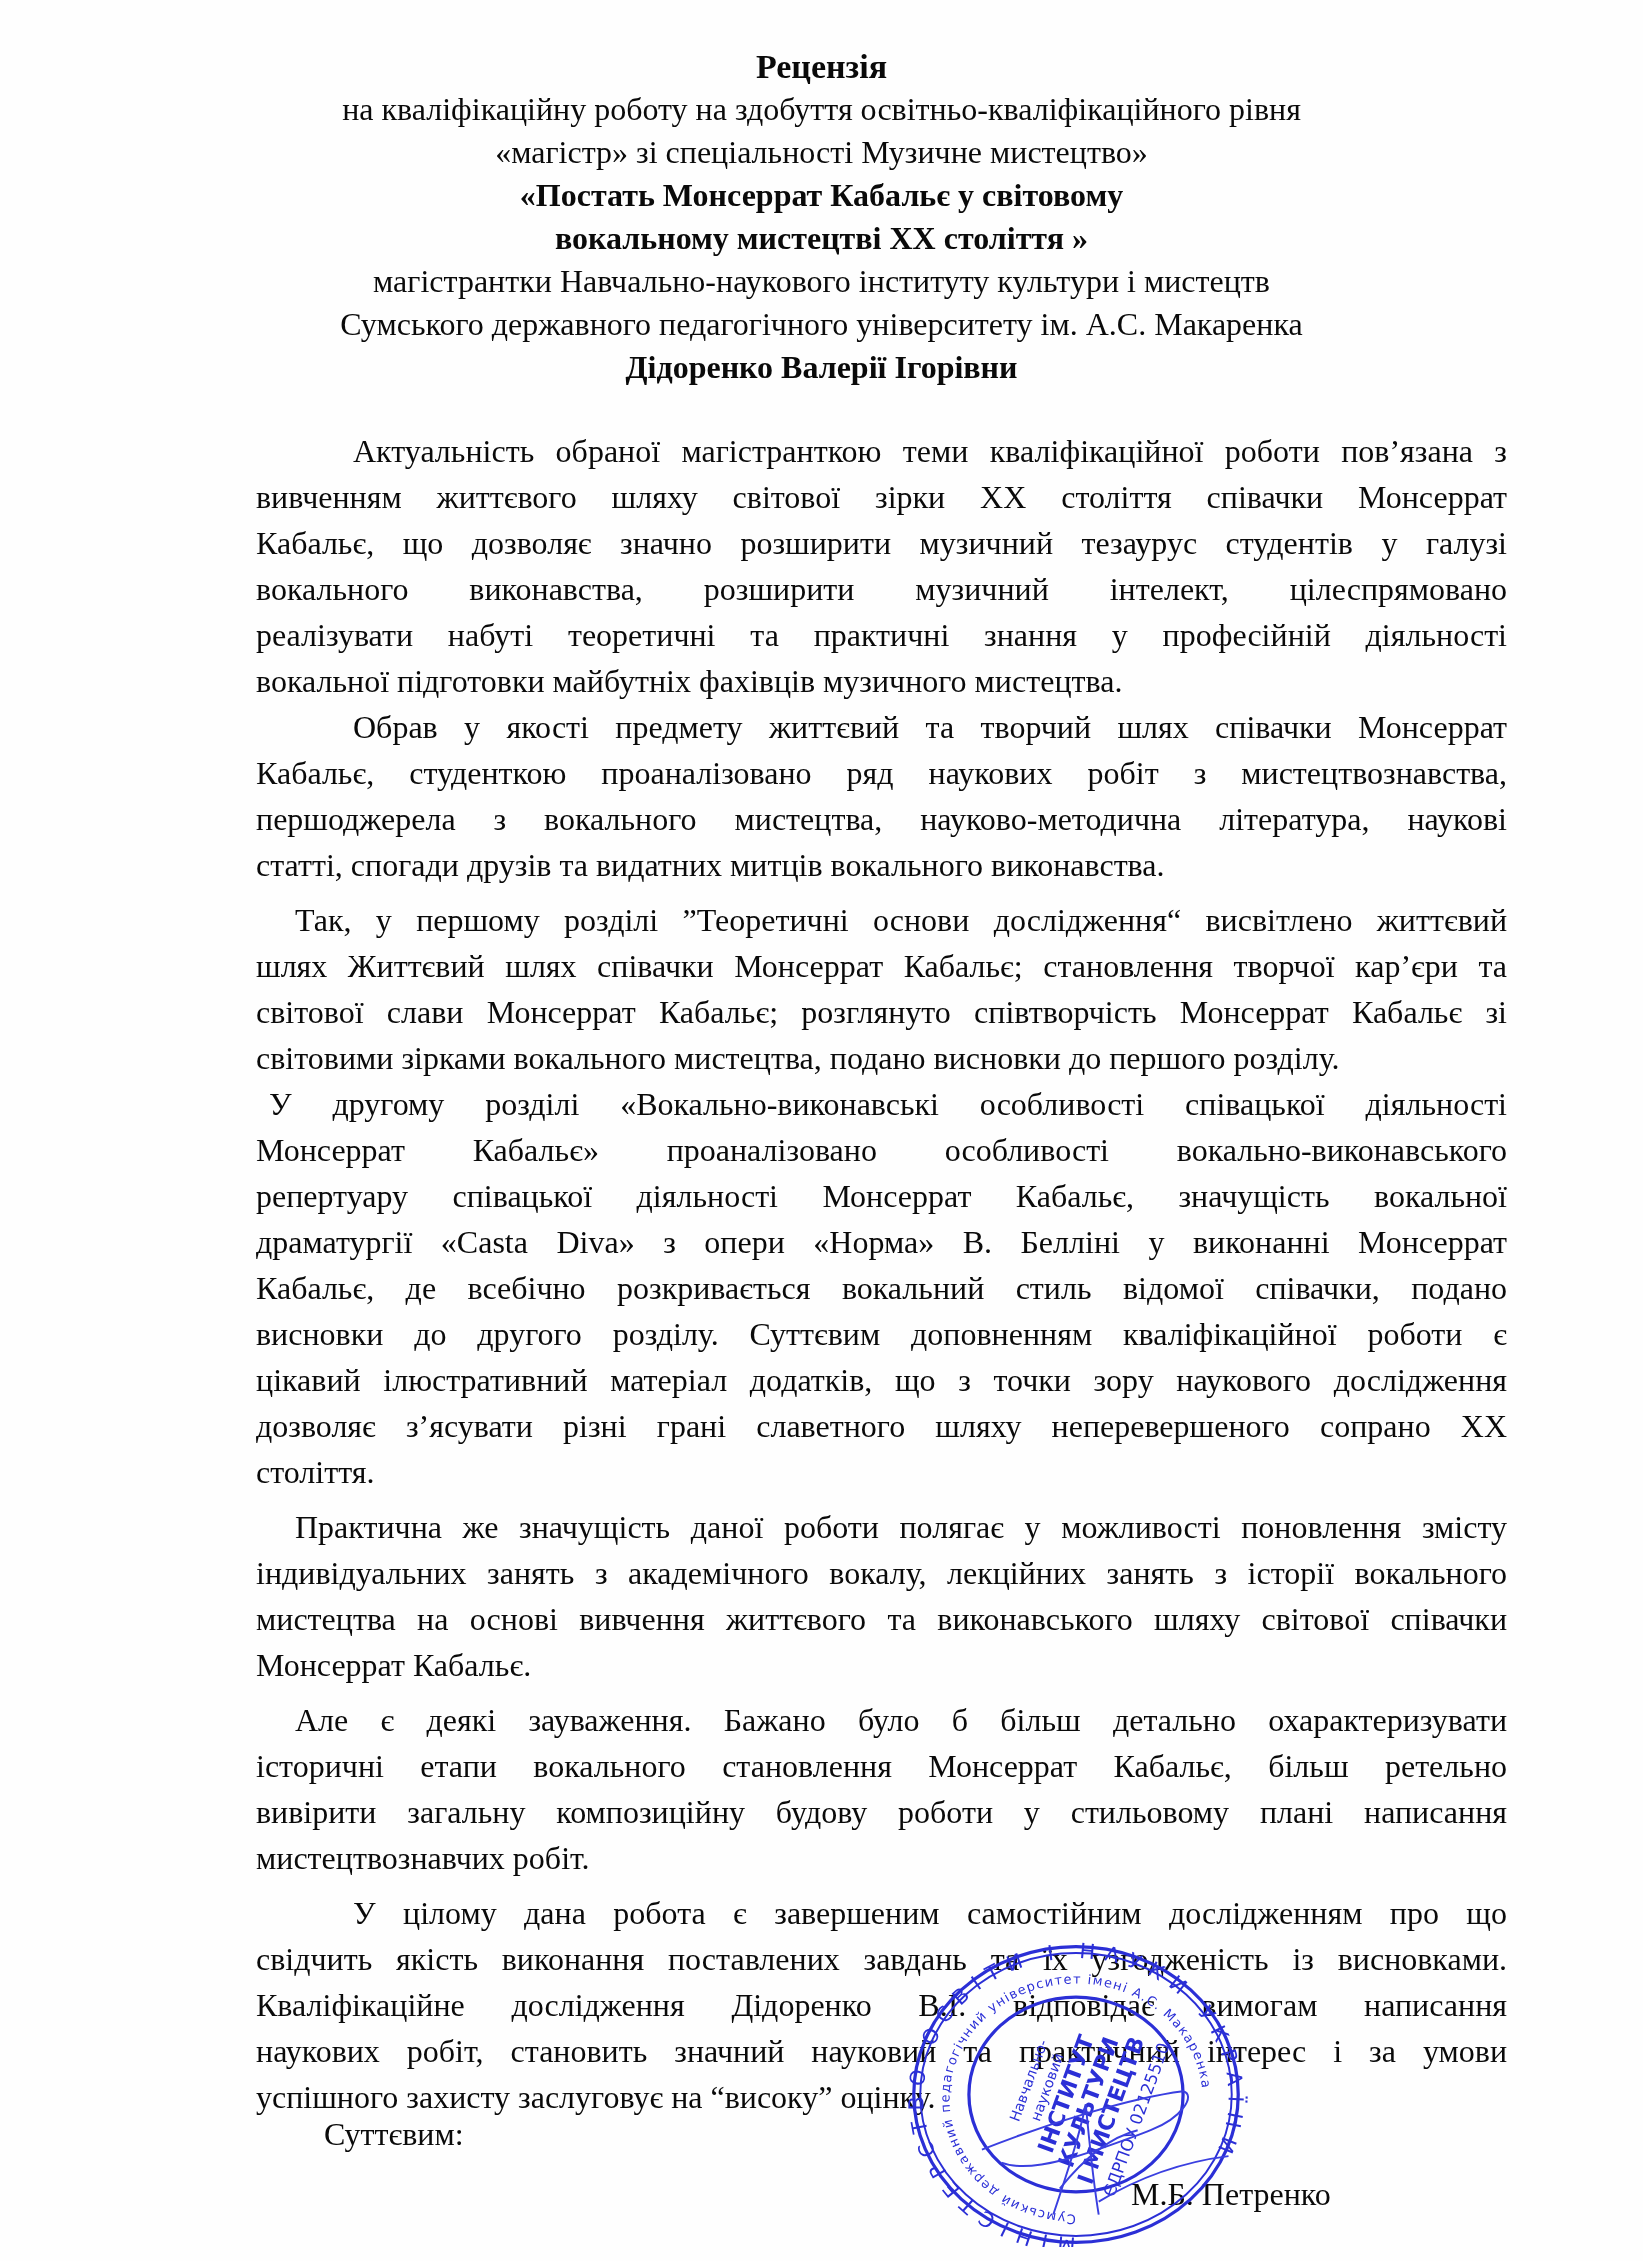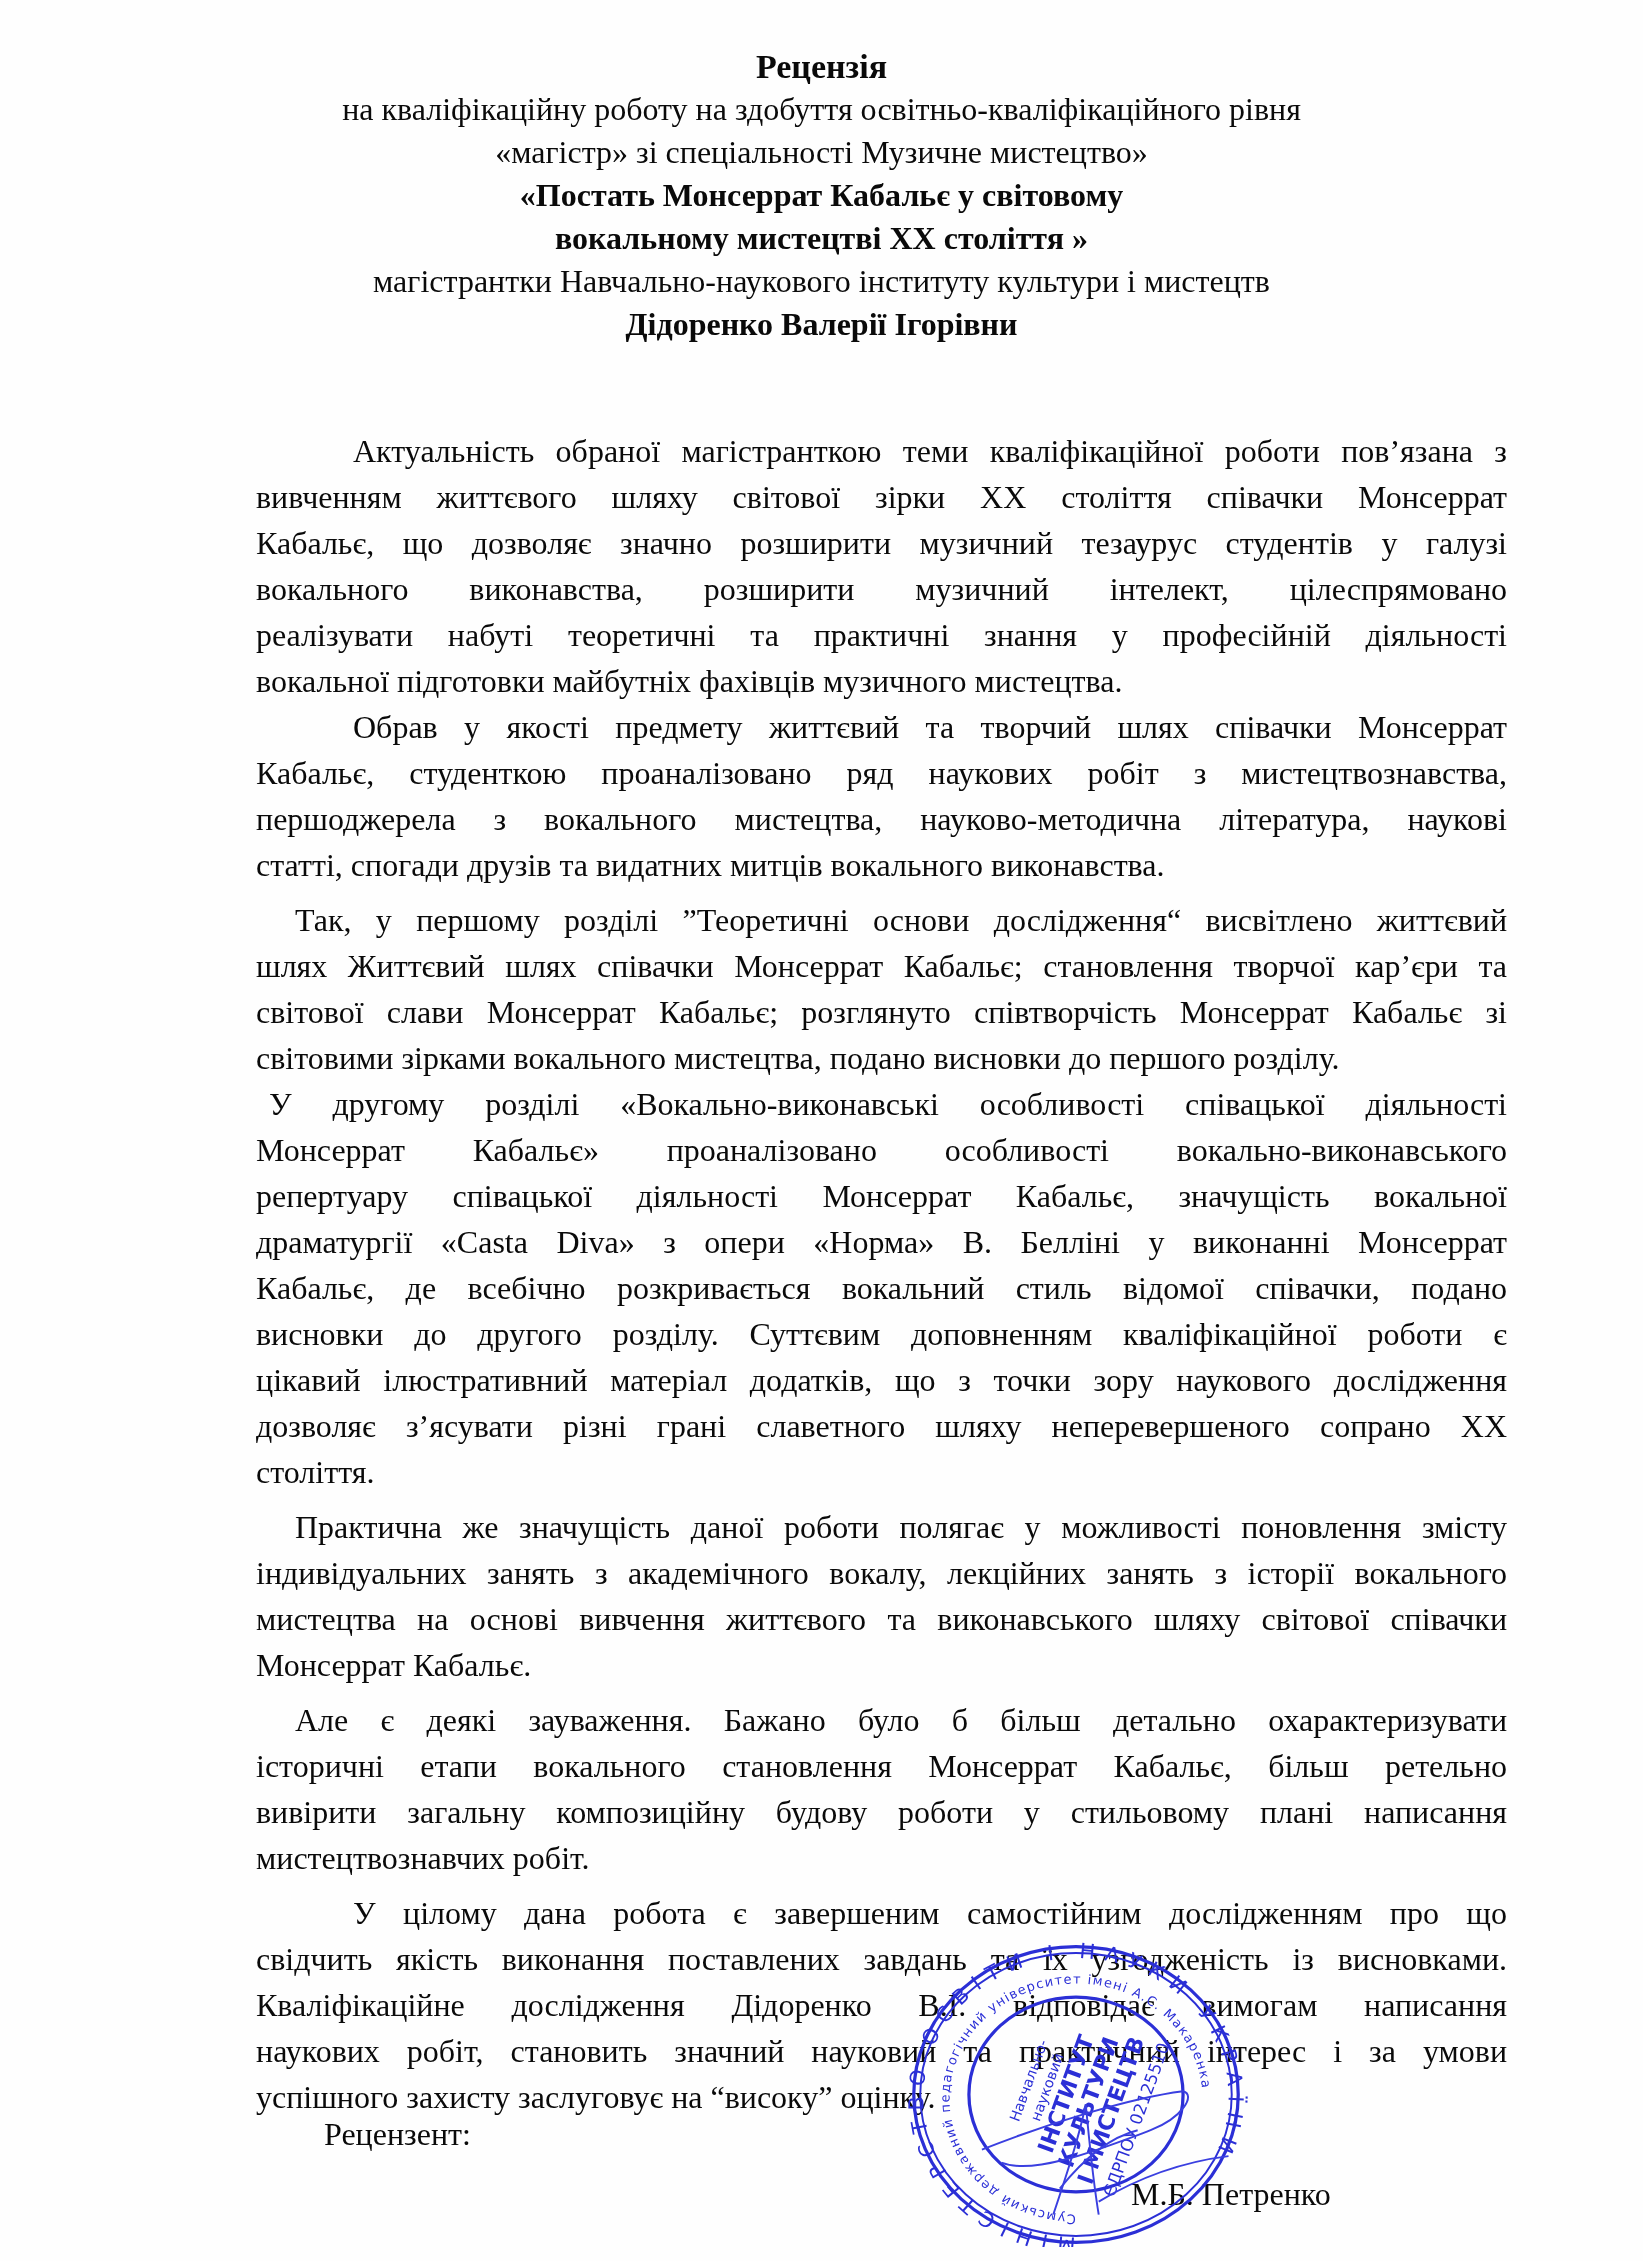--- a/index.html
+++ b/index.html
@@ -25,20 +25,21 @@
 
 <div class="page">
 
   <div class="header">
     <div class="h-line h-title">Рецензія</div>
     <div class="h-line">на кваліфікаційну роботу на здобуття освітньо-кваліфікаційного рівня</div>
     <div class="h-line">«магістр» зі спеціальності Музичне мистецтво»</div>
     <div class="h-line h-bold">«Постать Монсеррат Кабальє у світовому</div>
     <div class="h-line h-bold">вокальному мистецтві XX століття »</div>
     <div class="h-line">магістрантки Навчально-наукового інституту культури і мистецтв</div>
+    <div class="h-line">Сумського державного педагогічного університету ім. А.С. Макаренка</div>
     <div class="h-line h-bold">Дідоренко Валерії Ігорівни</div>
   </div>
 
   <div class="body">
 
     <p class="para" style="margin-bottom:0;">
       <span class="ln indent-lg">Актуальність обраної магістранткою теми кваліфікаційної роботи пов’язана з</span>
       <span class="ln">вивченням життєвого шляху світової зірки XX століття співачки Монсеррат</span>
       <span class="ln">Кабальє, що дозволяє значно розширити музичний тезаурус студентів у галузі</span>
       <span class="ln">вокального виконавства, розширити музичний інтелект, цілеспрямовано</span>
@@ -88,21 +89,21 @@
 
     <p class="para" style="margin-top:9px;">
       <span class="ln indent-lg">У цілому дана робота є завершеним самостійним дослідженням про що</span>
       <span class="ln">свідчить якість виконання поставлених завдань та їх узгодженість із висновками.</span>
       <span class="ln">Кваліфікаційне дослідження Дідоренко В.І. відповідає вимогам написання</span>
       <span class="ln">наукових робіт, становить значний науковий та практичний інтерес і за умови</span>
       <span class="ln last">успішного захисту заслуговує на “високу” оцінку.</span>
     </p>
   </div>
 
-  <div class="sig" style="left:324px; top:2115px;">Рецензент:</div>
+  <div class="sig" style="left:324px; top:2115px;">Суттєвим:</div>
   <div class="sig" style="left:1131px; top:2175px;">М.Б. Петренко</div>
 
   <svg class="stamp" viewBox="0 0 530 470">
     <defs>
       <path id="outerArc" d="M 265 455 A 235 215 0 1 1 265.1 455"></path>
       <path id="midArc" d="M 265 420 A 195 178 0 1 1 265.1 420"></path>
     </defs>
     <g fill="none" stroke="#2b2fd6">
       <ellipse cx="265" cy="235" rx="250" ry="228" stroke-width="5"></ellipse>
       <ellipse cx="265" cy="235" rx="240" ry="218" stroke-width="3"></ellipse>

